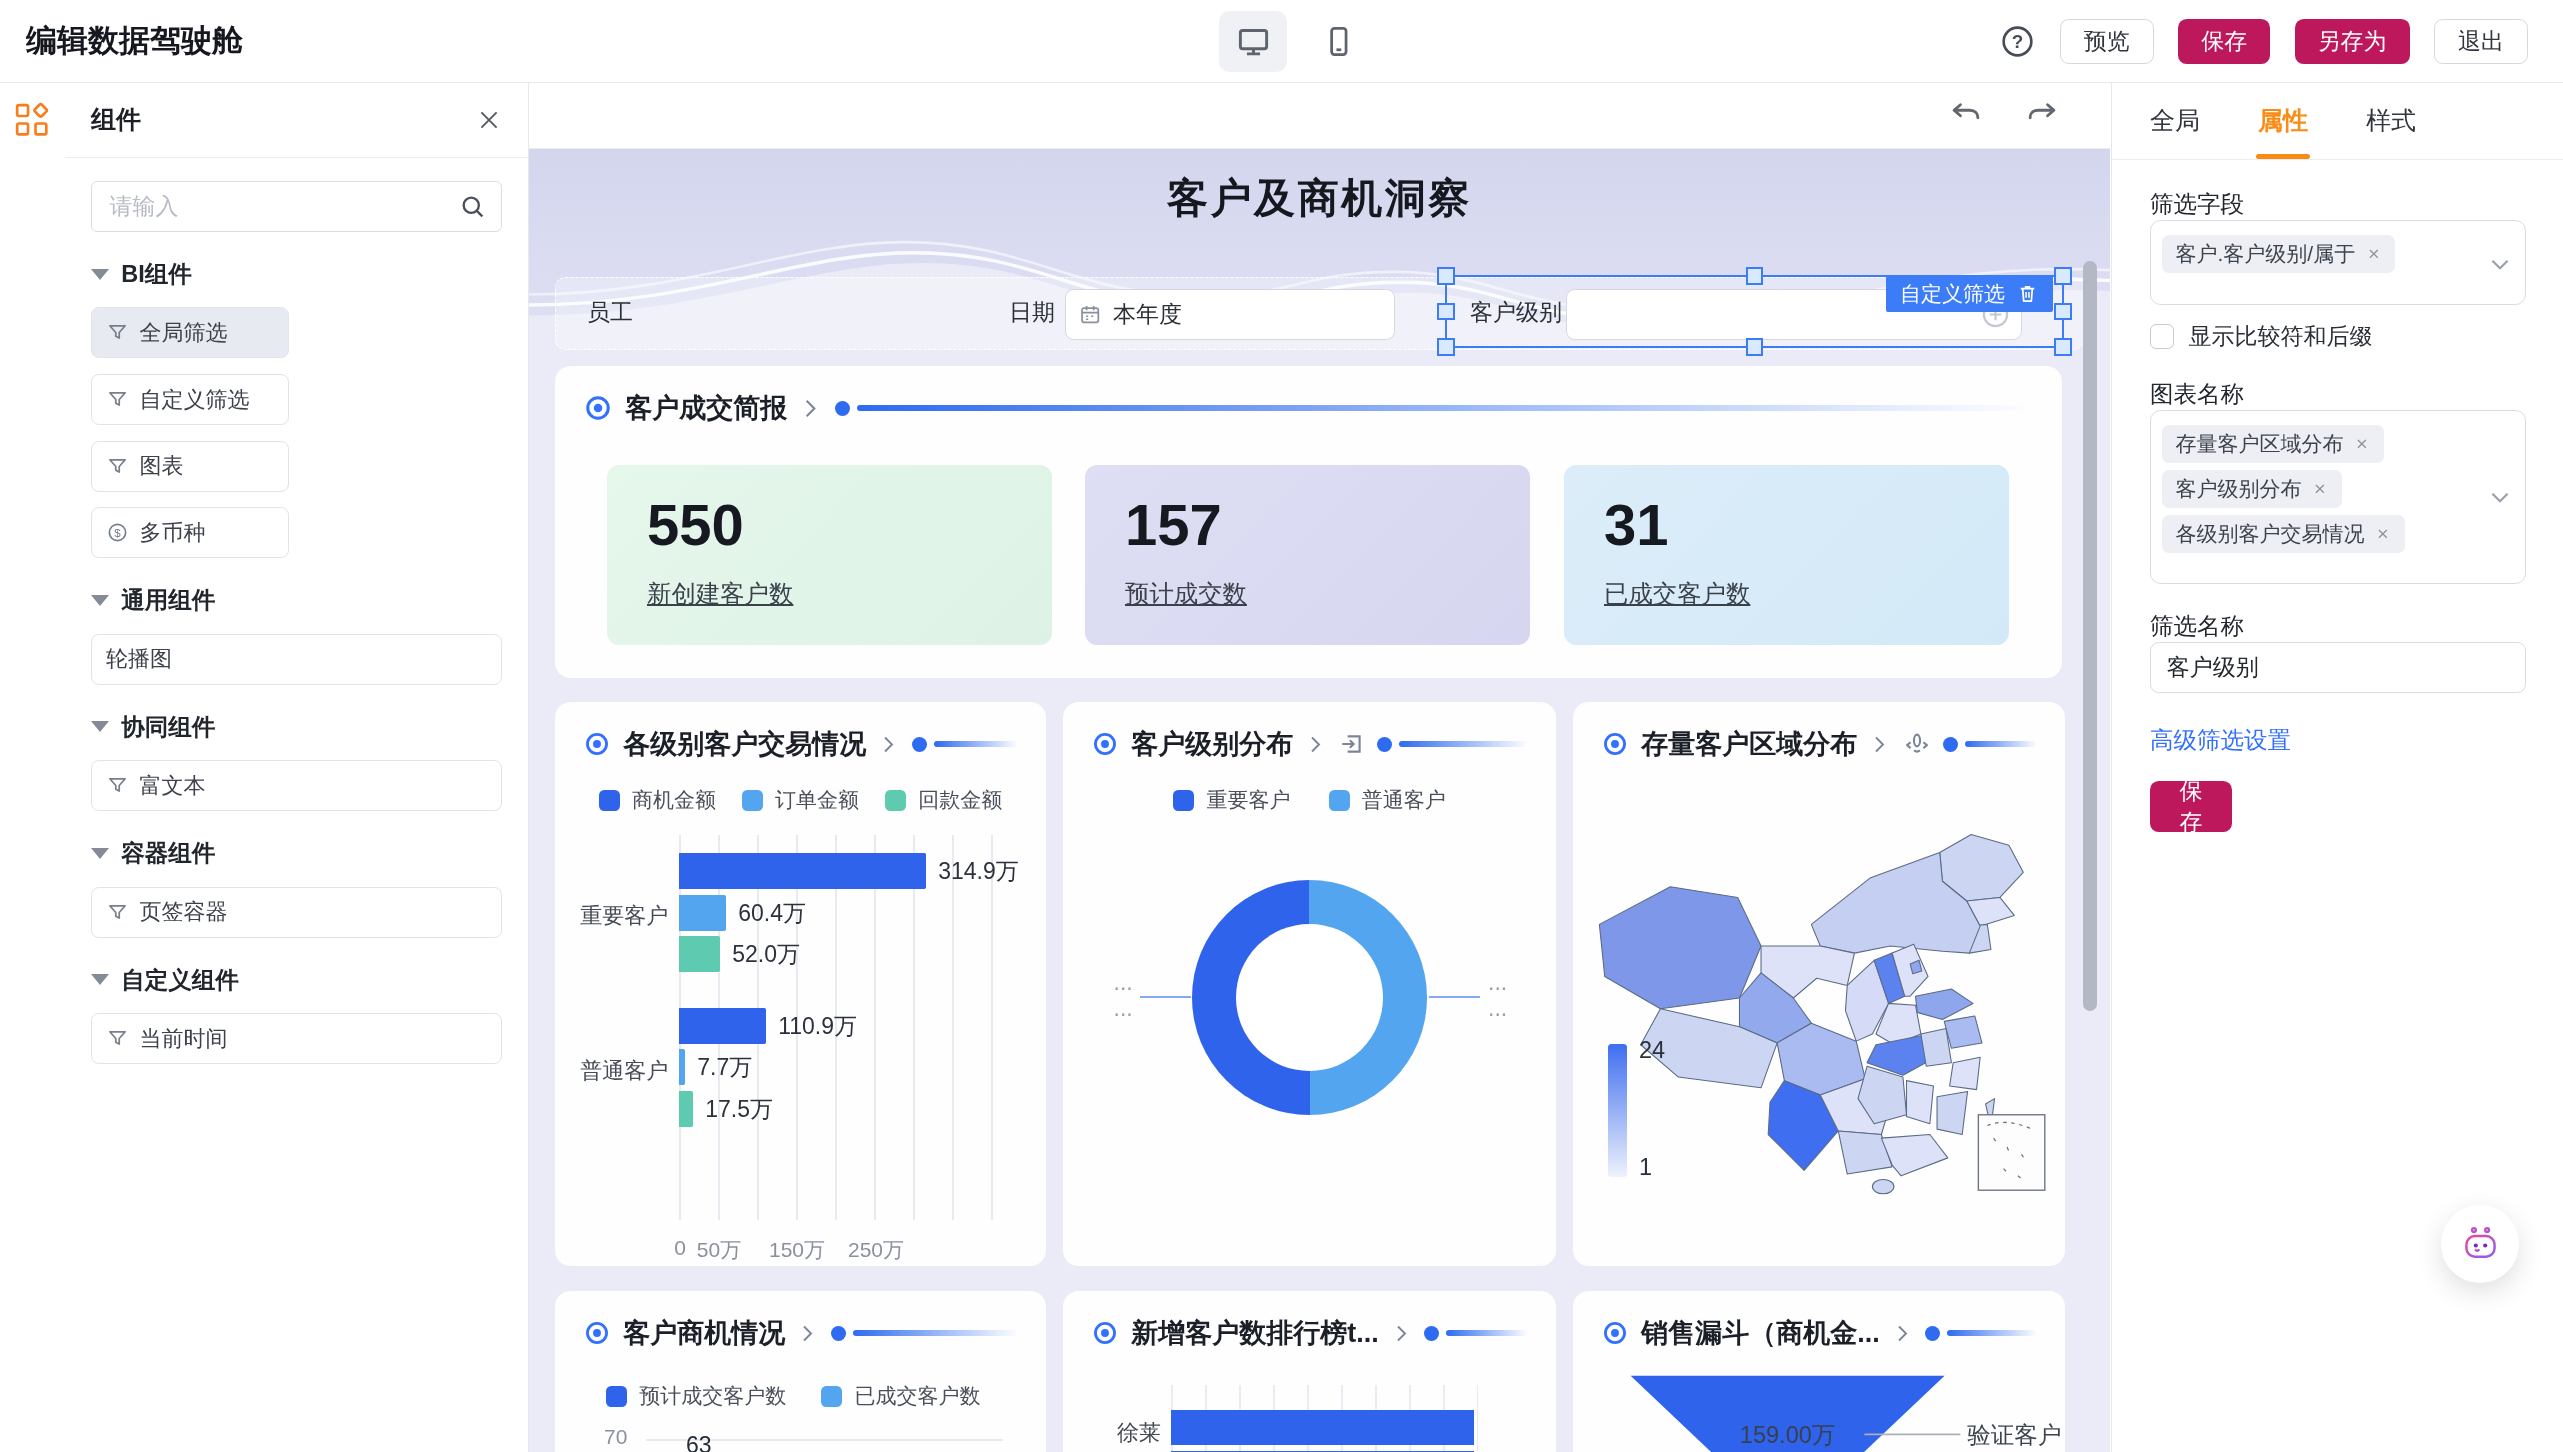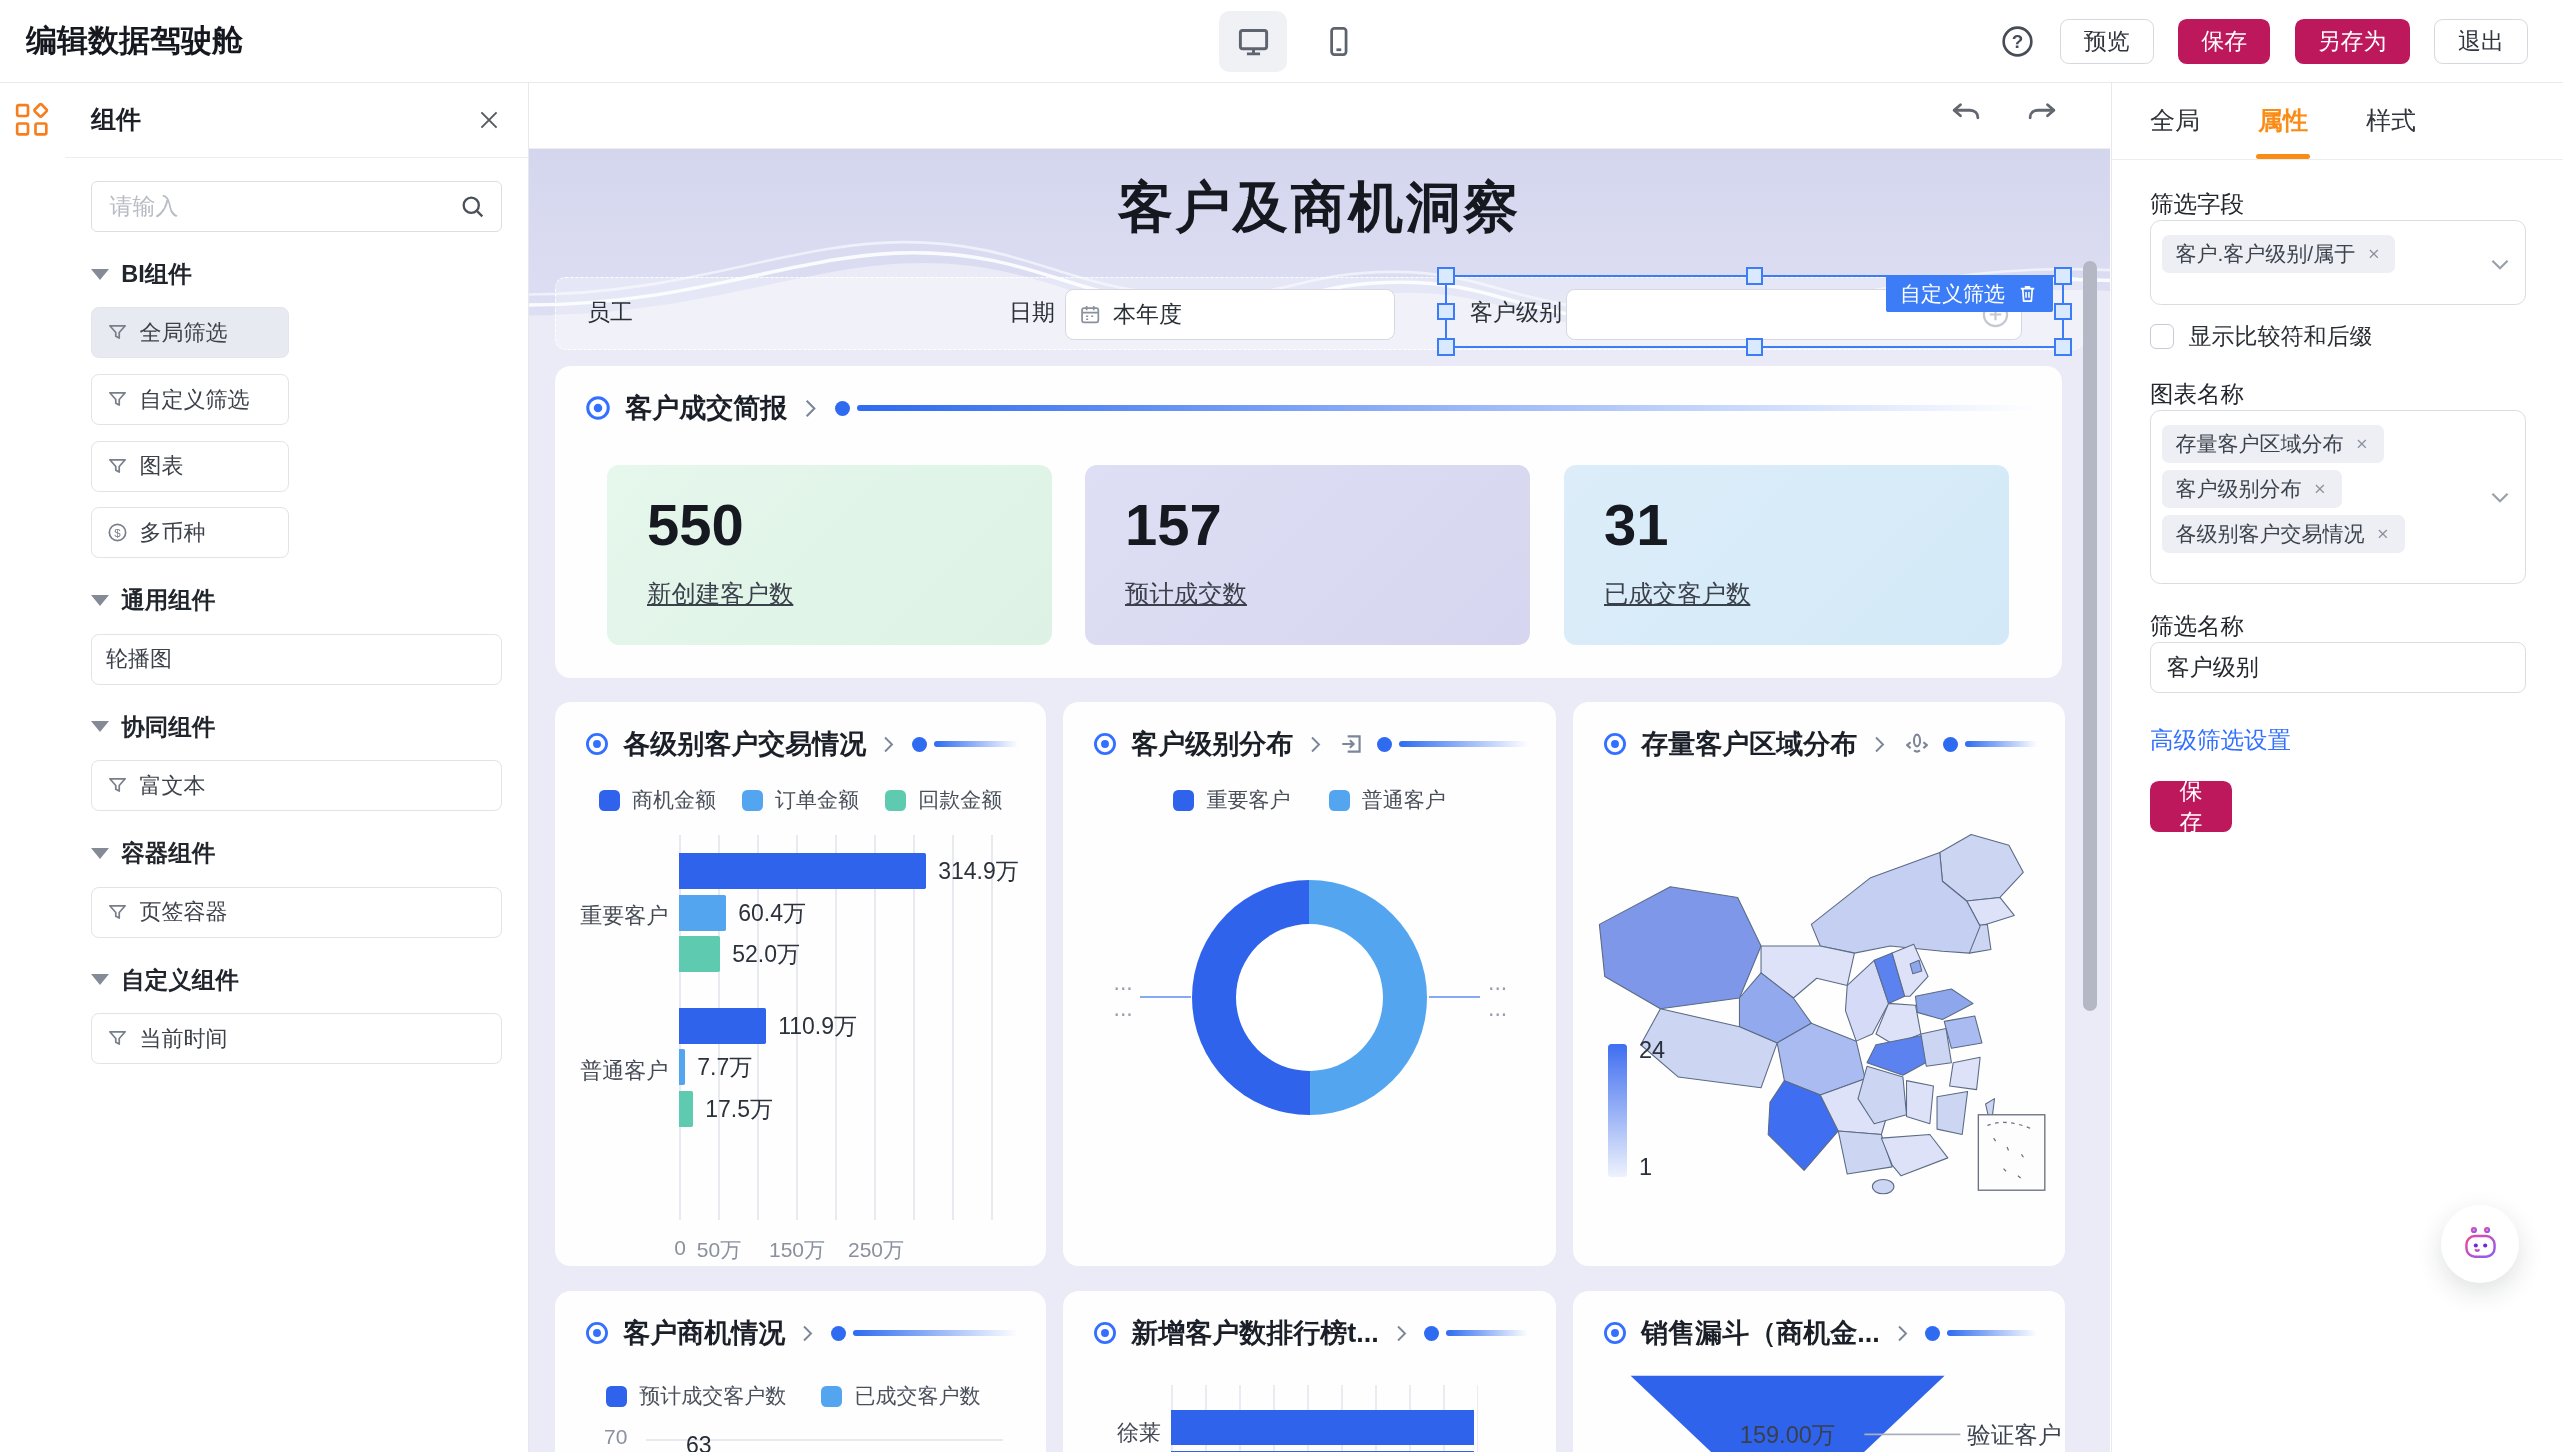--- a/index.html
+++ b/index.html
@@ -47,21 +47,21 @@
   .comp-item.wide{width:411px;}
   .comp-item.selected{background:#e8eaf1;border-color:#e3e5ec;}
 
   
   .canvas-strip{position:absolute;left:529px;top:82px;width:1581px;height:66px;background:#fff;
     border-bottom:0.9px solid #ececf1;z-index:5;}
   .undo-redo{position:absolute;right:49px;top:14px;display:flex;gap:38px;}
   .dashboard{position:absolute;left:529px;top:148px;width:1581px;height:1304px;background:#eaebf6;
     overflow:hidden;z-index:1;}
   .banner-svg{position:absolute;left:0;top:0;width:1581px;height:218px;}
-  .dash-title{position:absolute;left:0;top:23px;width:1581px;text-align:center;font-size:55px;
+  .dash-title{position:absolute;left:0;top:23px;width:1581px;text-align:center;font-size:41px;
     font-weight:800;color:#15181f;letter-spacing:2.6px;z-index:2;}
 
   
   .filter-row{position:absolute;left:26px;top:129px;width:1529px;height:73px;z-index:3;
     background:rgba(255,255,255,.30);border:1.7px dashed rgba(255,255,255,.9);border-radius:10.5px;box-sizing:border-box;}
   .flabel{position:absolute;top:19px;font-size:23px;color:#2b3036;}
   .finput{position:absolute;top:10.5px;height:51px;background:#fff;border:1.7px solid #d6d8e1;border-radius:8.7px;
     box-sizing:border-box;display:flex;align-items:center;padding:0 12.2px;gap:10.5px;}
   .ftag{height:37px;border:1.7px solid #c9cdd9;border-radius:7px;background:#f4f5fb;display:flex;
     align-items:center;padding:0 14px;font-size:22px;color:#2b3036;}

